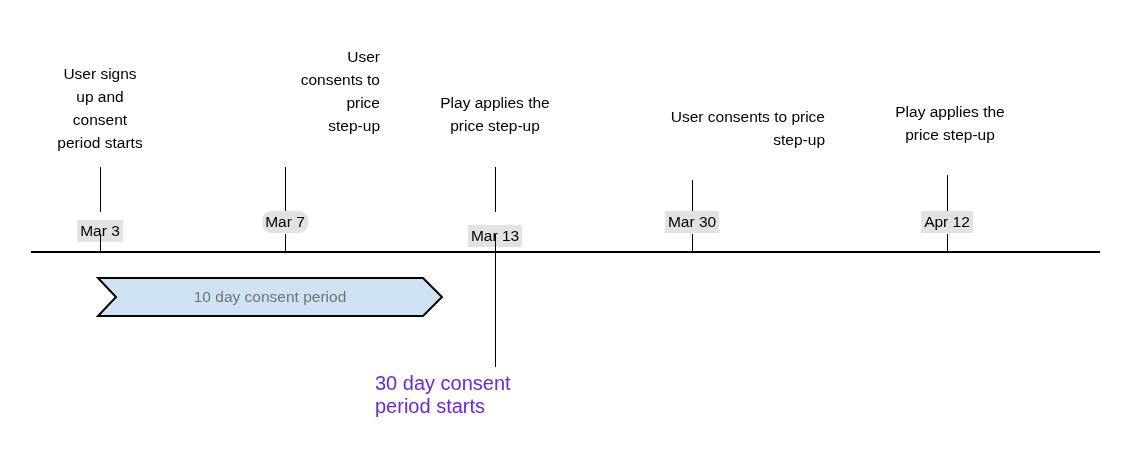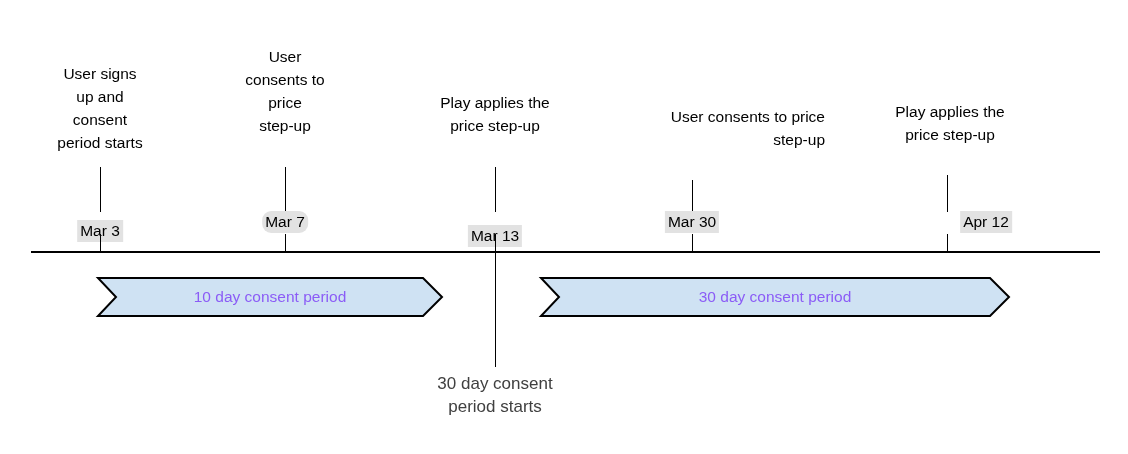--- a/index.html
+++ b/index.html
@@ -63,84 +63,77 @@
   .banner-text {
     position: absolute;
     top: 0;
     left: 0;
     width: 100%;
     height: 100%;
     display: flex;
     align-items: center;
     justify-content: center;
     font-size: 15.5px;
-    color: #8b5cf6;
+    color: #737373;
     pointer-events: none;
   }
   .bottom-note {
     position: absolute;
-    text-align: center;
-    font-size: 17px;
+    font-size: 20px;
     line-height: 23px;
     white-space: pre-line;
     transform: translateX(-50%);
-    color: #404040;
+    color: #6d28d9;
   }
 </style>
 </head>
 <body>
 
 <div id="stage">
 
   <div class="event-label" style="left:100px; top:62px; width:190px;">User signs
 up and
 consent
 period starts</div>
-  <div class="event-label" style="left:285px; top:45px; width:190px;">User
+  <div class="event-label" style="left:285px; top:45px; width:190px;text-align:right;">User
 consents to
 price
 step-up</div>
   <div class="event-label" style="left:495px; top:91px; width:220px;">Play applies the
 price step-up</div>
   <div class="event-label" style="left:695px; top:105px; width:260px;text-align:right;">User consents to price
 step-up</div>
   <div class="event-label" style="left:950px; top:100px; width:230px;">Play applies the
 price step-up</div>
 
   <div class="tick-line" style="left:100px; top:167px; height:45px;"></div>
   <div class="tick-line" style="left:285px; top:167px; height:45px;"></div>
   <div class="tick-line" style="left:495px; top:167px; height:45px;"></div>
   <div class="tick-line" style="left:692px; top:180px; height:32px;"></div>
   <div class="tick-line" style="left:947px; top:175px; height:37px;"></div>
 
   <div class="date-chip" style="left:100px; top:220px;">Mar 3</div>
   <div class="date-chip" style="left:285px; top:211px;border-radius:9px;">Mar 7</div>
   <div class="date-chip" style="left:495px; top:225px;">Mar 13</div>
   <div class="date-chip" style="left:692px; top:211px;text-align:center;">Mar 30</div>
-  <div class="date-chip" style="left:986px; top:211px;">Apr 12</div>
+  <div class="date-chip" style="left:947px; top:211px;">Apr 12</div>
 
   <div class="tick-line" style="left:100px; top:234px; height:18px;"></div>
   <div class="tick-line" style="left:285px; top:234px; height:18px;"></div>
   <div class="tick-line" style="left:692px; top:234px; height:18px;"></div>
   <div class="tick-line" style="left:947px; top:234px; height:18px;"></div>
 
   <div class="axis" style="left:31px; top:251px; width:1069px;"></div>
 
   <div class="drop-line" style="left:495px; top:234px; height:133px;"></div>
 
   <div class="banner-wrap" style="left:97px; top:277px; width:346px;">
     <svg viewBox="0 0 346 40" preserveAspectRatio="none">
       <polygon points="1,1 326,1 345,20 326,39 1,39 19,20" fill="#cfe2f3" stroke="#000000" stroke-width="2" stroke-linejoin="miter" vector-effect="non-scaling-stroke"></polygon>
     </svg>
     <div class="banner-text">10 day consent period</div>
   </div>
 
-  <div class="banner-wrap" style="left:540px; top:277px; width:470px;">
-    <svg viewBox="0 0 470 40" preserveAspectRatio="none">
-      <polygon points="1,1 450,1 469,20 450,39 1,39 19,20" fill="#cfe2f3" stroke="#000000" stroke-width="2" stroke-linejoin="miter" vector-effect="non-scaling-stroke"></polygon>
-    </svg>
-    <div class="banner-text">30 day consent period</div>
-  </div>
 
   <div class="bottom-note" style="left:495px; top:372px; width:240px;">30 day consent
 period starts</div>
 
 </div>
 
 </body></html>

